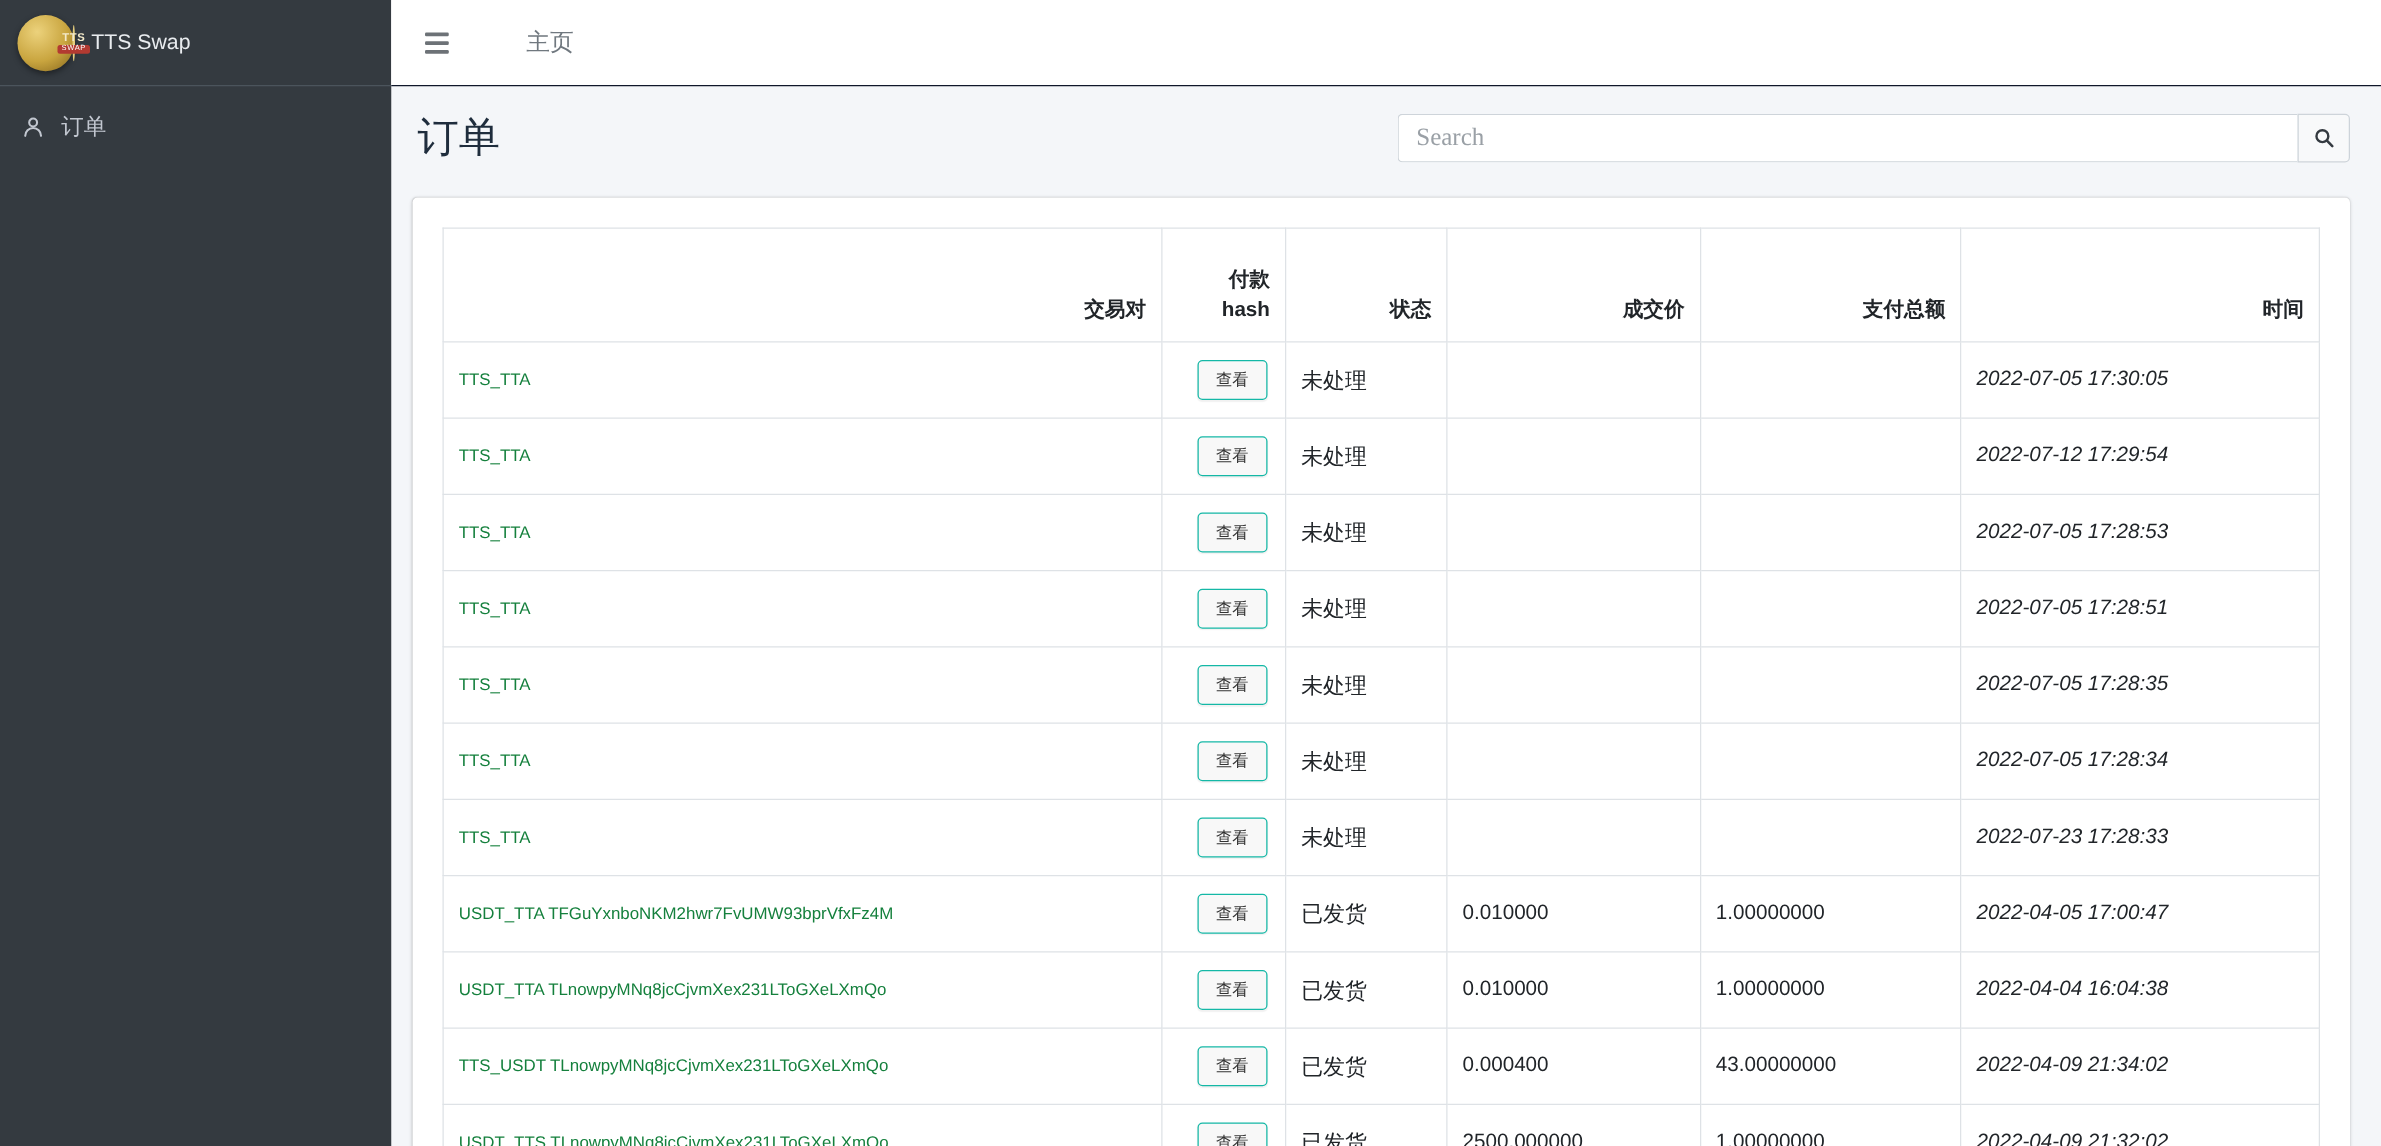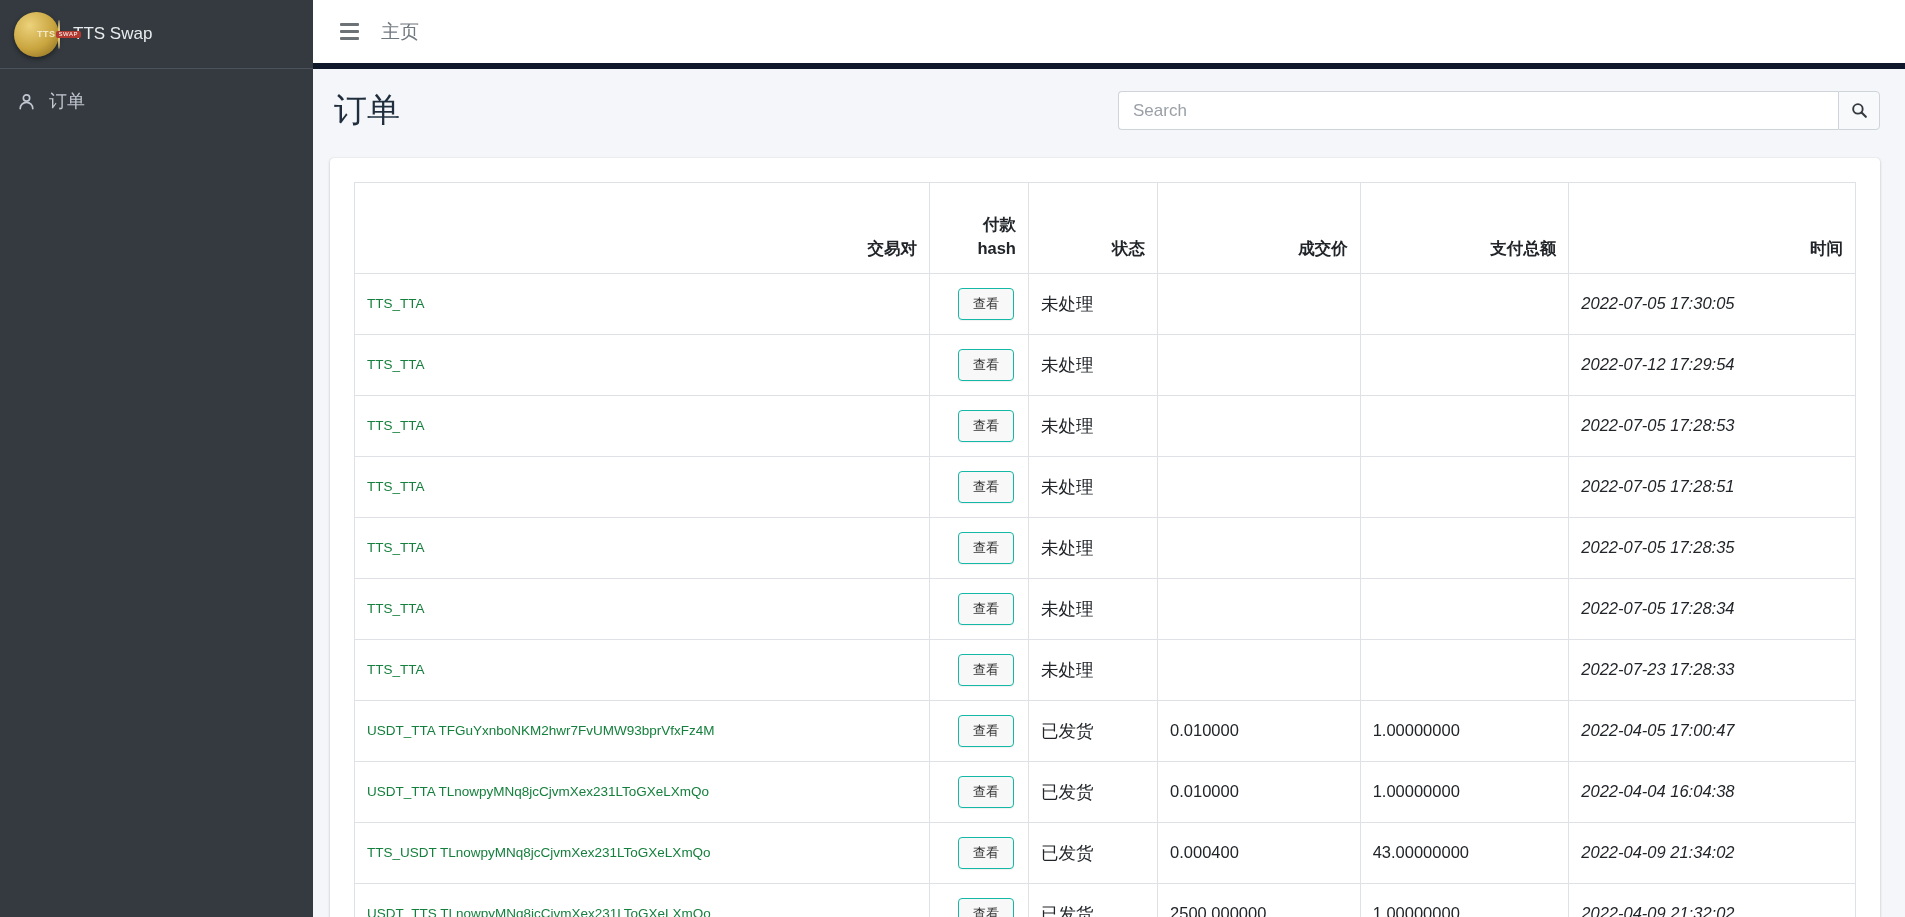--- a/index.html
+++ b/index.html
@@ -11,49 +11,49 @@
   }
 
   
   .sidebar { width:313px; flex-shrink:0; background:#343a40; display:flex; flex-direction:column; }
   .brand { height:69px; display:flex; align-items:center; gap:14px; padding:0 14px;
            border-bottom:1px solid #4b545c; }
   .logo { width:45px; height:45px; border-radius:50%; position:relative; flex-shrink:0;
           background:radial-gradient(circle at 35% 30%, #ecd27c, #c9a53f 55%, #8a6a1f 95%);
           box-shadow:0 2px 5px rgba(0,0,0,.45); }
   .logo-inner { position:absolute; inset:8px; border-radius:50%; background:#4a6588;
-                display:flex; flex-direction:row; align-items:center; justify-content:center;
+                display:flex; flex-direction:column; align-items:center; justify-content:center;
                 border:1px solid #e6cd7c;margin-left:36px; }
   .logo-tts { color:#f3e9c9; font-size:9px; font-weight:bold; line-height:9px; letter-spacing:.5px; }
   .logo-swap { background:#b23a31; color:#fff; font-size:6px; line-height:7px; padding:0 3px;
                border-radius:2px; margin-top:1px; letter-spacing:.5px; }
   .brand-text { color:#e9ecef; font-size:17px; font-weight:300; white-space:nowrap; }
 
   .sidebar-nav { padding:10px 8px; }
   .side-item { display:flex; align-items:center; gap:12px; padding:10px 8px; border-radius:4px;
                color:#c2c7d0; font-size:18px; cursor:pointer; text-decoration:none; }
   .side-item svg { flex-shrink:0; }
 
   
   .main { flex:1; display:flex; flex-direction:column; min-width:0; }
-  .navbar { height:69px; background:#fff; border-bottom:6px solid #0f172a;
-            display:flex; align-items:center; padding:0 25px; gap:20px; flex-shrink:0; }
+  .navbar { height:69px; background:#fff; border-bottom:1px solid #0f172a;
+            display:flex; align-items:center; padding:0 25px; gap:60px; flex-shrink:0; }
   .hamburger { background:none; border:none; cursor:pointer; padding:4px 2px;
                display:flex; flex-direction:column; gap:4px; }
   .hamburger span { display:block; width:19px; height:3px; background:#6d7277; border-radius:1px; }
   .nav-home { color:#70787f; font-size:19px; text-decoration:none; cursor:pointer; }
 
   .content { flex:1; padding:22px 25px 0 17px; display:flex; flex-direction:column; min-height:0; }
   .content-header { display:flex; justify-content:space-between; align-items:center; }
   .page-title { margin:0 0 0 4px; font-size:33px; font-weight:400; color:#1f2d3d; line-height:1.1; }
 
   .search-group { display:flex; width:762px; height:39px; }
   .search-input { flex:1; border:1px solid #ced4da; border-right:none; border-radius:4px 0 0 4px;
-                  padding:0 14px; font-size:17px; color:#495057; outline:none;
-                  font-family:Liberation Sans, sans-serif; }
+                  padding:0 14px; font-size:20px; color:#495057; outline:none;
+                  font-family:Liberation Serif, serif; }
   .search-input::placeholder { color:#9aa0a6; }
   .search-btn { width:42px; border:1px solid #ced4da; background:#f8f9fa; border-radius:0 4px 4px 0;
                 display:flex; align-items:center; justify-content:center; cursor:pointer; }
 
   
   .card { background:#fff; border-radius:4px; margin-top:28px; padding:24px 24px;
           box-shadow:0 0 1px rgba(0,0,0,.125), 0 1px 3px rgba(0,0,0,.2); flex-shrink:0; }
   table { width:100%; border-collapse:collapse; table-layout:fixed; }
   th, td { border:1px solid #dee2e6; text-align:left; }
   thead th { padding:30px 12px 12px; vertical-align:bottom; font-size:16.5px; font-weight:700;

